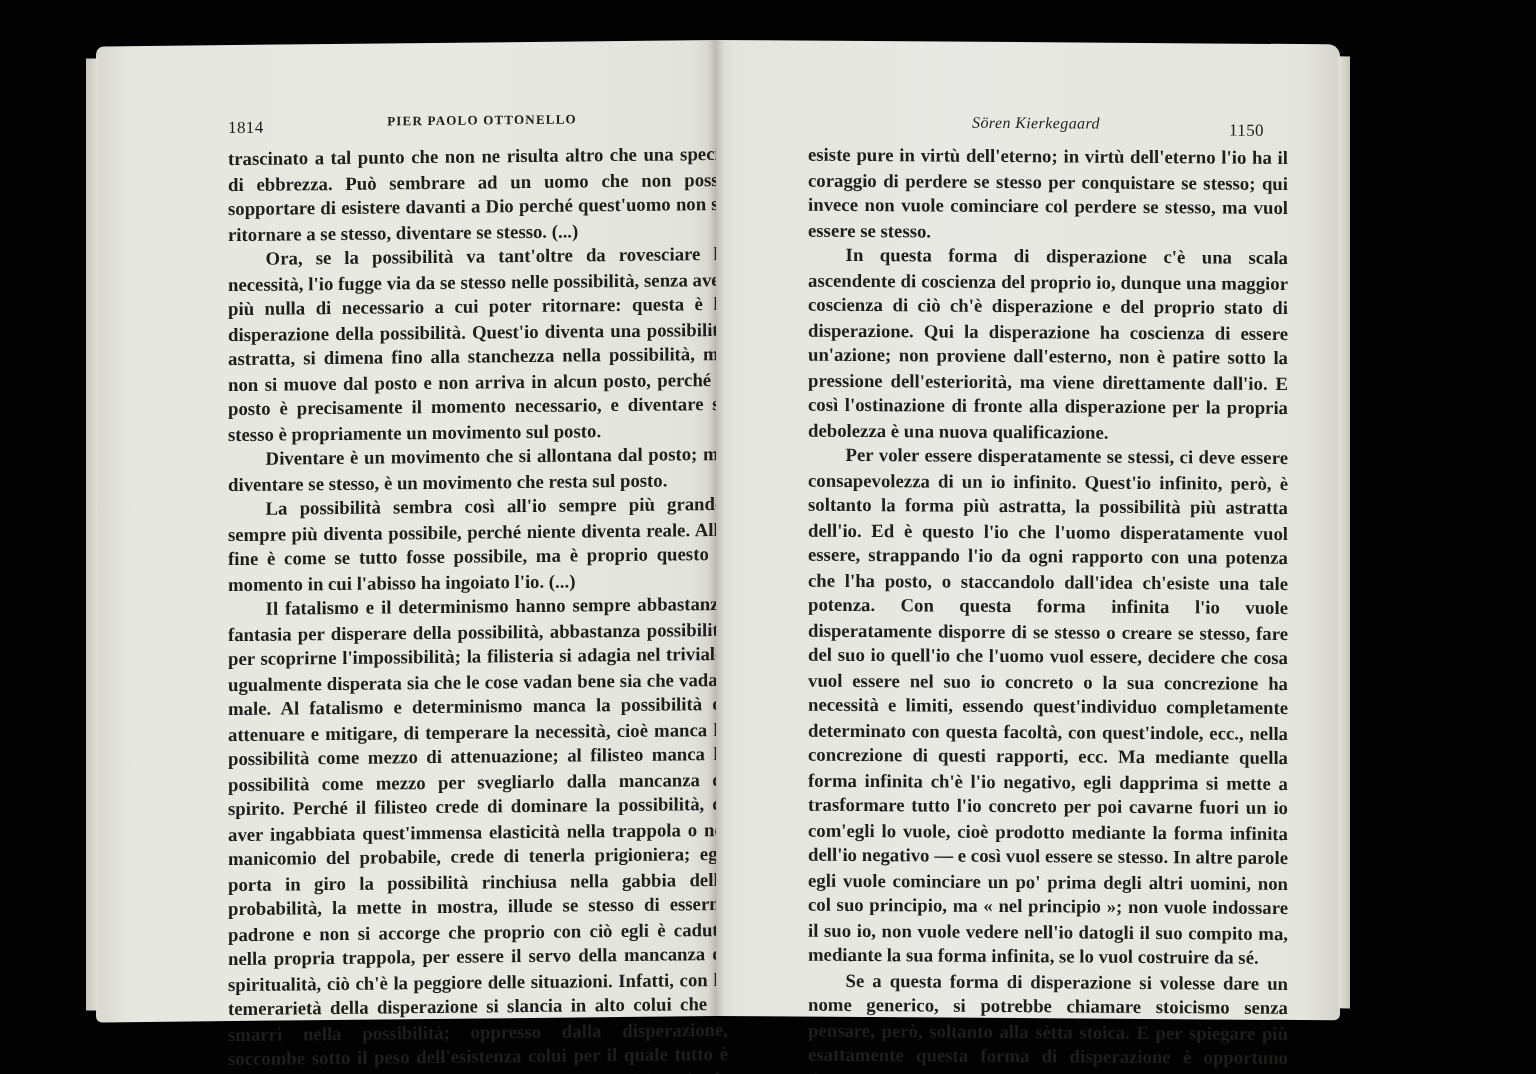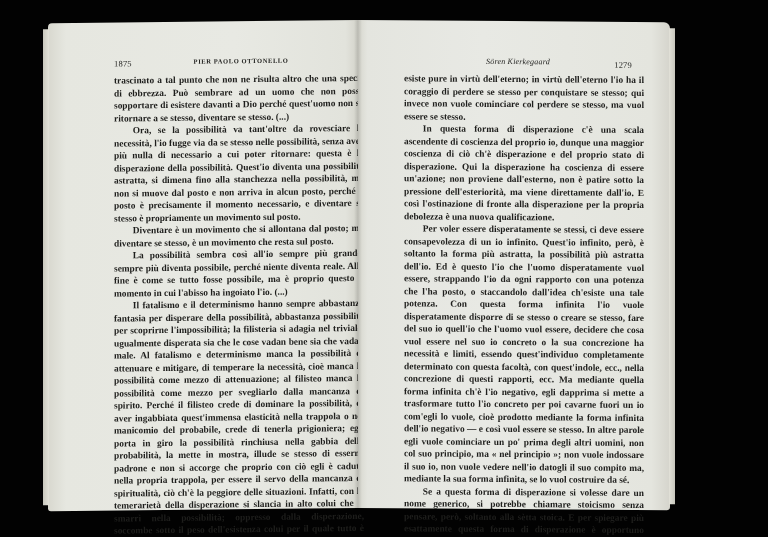--- a/index.html
+++ b/index.html
@@ -65,38 +65,38 @@
   .text p { margin: 0; text-indent: 2em; hyphens: manual; }
   .text p.noindent { text-indent: 0; }
 </style>
 </head>
 <body>
 
 <div class="book">
   <div class="page left">
     <div class="page-edge"></div>
     <div class="running-head">
-      <span class="num">1875</span>
+      <span class="num">1814</span>
       <span class="title">PIER PAOLO OTTONELLO</span>
     </div>
     <div class="text">
       <p class="noindent">trascinato a tal punto che non ne risulta altro che una specie di ebbrezza. Può sembrare ad un uomo che non possa sopportare di esistere davanti a Dio perché quest'uomo non sa ritornare a se stesso, diventare se stesso. (...)</p>
       <p>Ora, se la possibilità va tant'oltre da rovesciare la necessità, l'io fugge via da se stesso nelle possibilità, senza aver più nulla di necessario a cui poter ritornare: questa è la disperazione della possibilità. Quest'io diventa una possibilità astratta, si dimena fino alla stanchezza nella possibilità, ma non si muove dal posto e non arriva in alcun posto, perché il posto è precisamente il momento necessario, e diventare se stesso è propriamente un movimento sul posto.</p>
       <p>Diventare è un movimento che si allontana dal posto; ma diventare se stesso, è un movimento che resta sul posto.</p>
       <p>La possibilità sembra così all'io sempre più grande, sempre più diventa possibile, perché niente diventa reale. Alla fine è come se tutto fosse possibile, ma è proprio questo il momento in cui l'abisso ha ingoiato l'io. (...)</p>
       <p>Il fatalismo e il determinismo hanno sempre abbastanza fantasia per disperare della possibilità, abbastanza possibilità per scoprirne l'impossibilità; la filisteria si adagia nel triviale, ugualmente disperata sia che le cose vadan bene sia che vadan male. Al fatalismo e determinismo manca la possibilità di attenuare e mitigare, di temperare la necessità, cioè manca la possibilità come mezzo di attenuazione; al filisteo manca la possibilità come mezzo per svegliarlo dalla mancanza di spirito. Perché il filisteo crede di dominare la possibilità, di aver ingabbiata quest'immensa elasticità nella trappola o nel manicomio del probabile, crede di tenerla prigioniera; egli porta in giro la possibilità rinchiusa nella gabbia della probabilità, la mette in mostra, illude se stesso di esserne padrone e non si accorge che proprio con ciò egli è caduto nella propria trappola, per essere il servo della mancanza di spiritualità, ciò ch'è la peggiore delle situazioni. Infatti, con la temerarietà della disperazione si slancia in alto colui che si smarrì nella possibilità; oppresso dalla disperazione, soccombe sotto il peso dell'esistenza colui per il quale tutto è diventato necessario: ma nella sua mancanza di spirito trionfa il filisteismo. (...)</p>
 
     </div>
   </div>
 
   <div class="page right">
     <div class="page-edge"></div>
     <div class="running-head">
       <span class="title">Sören Kierkegaard</span>
-      <span class="num">1279</span>
+      <span class="num">1150</span>
     </div>
     <div class="text">
       <p class="noindent">esiste pure in virtù dell'eterno; in virtù dell'eterno l'io ha il coraggio di perdere se stesso per conquistare se stesso; qui invece non vuole cominciare col perdere se stesso, ma vuol essere se stesso.</p>
       <p>In questa forma di disperazione c'è una scala ascendente di coscienza del proprio io, dunque una maggior coscienza di ciò ch'è disperazione e del proprio stato di disperazione. Qui la disperazione ha coscienza di essere un'azione; non proviene dall'esterno, non è patire sotto la pressione dell'esteriorità, ma viene direttamente dall'io. E così l'ostinazione di fronte alla disperazione per la propria debolezza è una nuova qualificazione.</p>
       <p>Per voler essere disperatamente se stessi, ci deve essere consapevolezza di un io infinito. Quest'io infinito, però, è soltanto la forma più astratta, la possibilità più astratta dell'io. Ed è questo l'io che l'uomo disperatamente vuol essere, strappando l'io da ogni rapporto con una potenza che l'ha posto, o staccandolo dall'idea ch'esiste una tale potenza. Con questa forma infinita l'io vuole disperatamente disporre di se stesso o creare se stesso, fare del suo io quell'io che l'uomo vuol essere, decidere che cosa vuol essere nel suo io concreto o la sua concrezione ha necessità e limiti, essendo quest'individuo completamente determinato con questa facoltà, con quest'indole, ecc., nella concrezione di questi rapporti, ecc. Ma mediante quella forma infinita ch'è l'io negativo, egli dapprima si mette a trasformare tutto l'io concreto per poi cavarne fuori un io com'egli lo vuole, cioè prodotto mediante la forma infinita dell'io negativo — e così vuol essere se stesso. In altre parole egli vuole cominciare un po' prima degli altri uomini, non col suo principio, ma « nel principio »; non vuole indossare il suo io, non vuole vedere nell'io datogli il suo compito ma, mediante la sua forma infinita, se lo vuol costruire da sé.</p>
       <p>Se a questa forma di disperazione si volesse dare un nome generico, si potrebbe chiamare stoicismo senza pensare, però, soltanto alla sètta stoica. E per spiegare più esattamente questa forma di disperazione è opportuno distinguere fra un io attivo e un io passivo; se si dimostra poi come l'io, quando è attivo, si rapporta a se stesso, si vede che la formula è sempre: disperatamente voler essere se stesso.</p>
 
     </div>
   </div>
 

